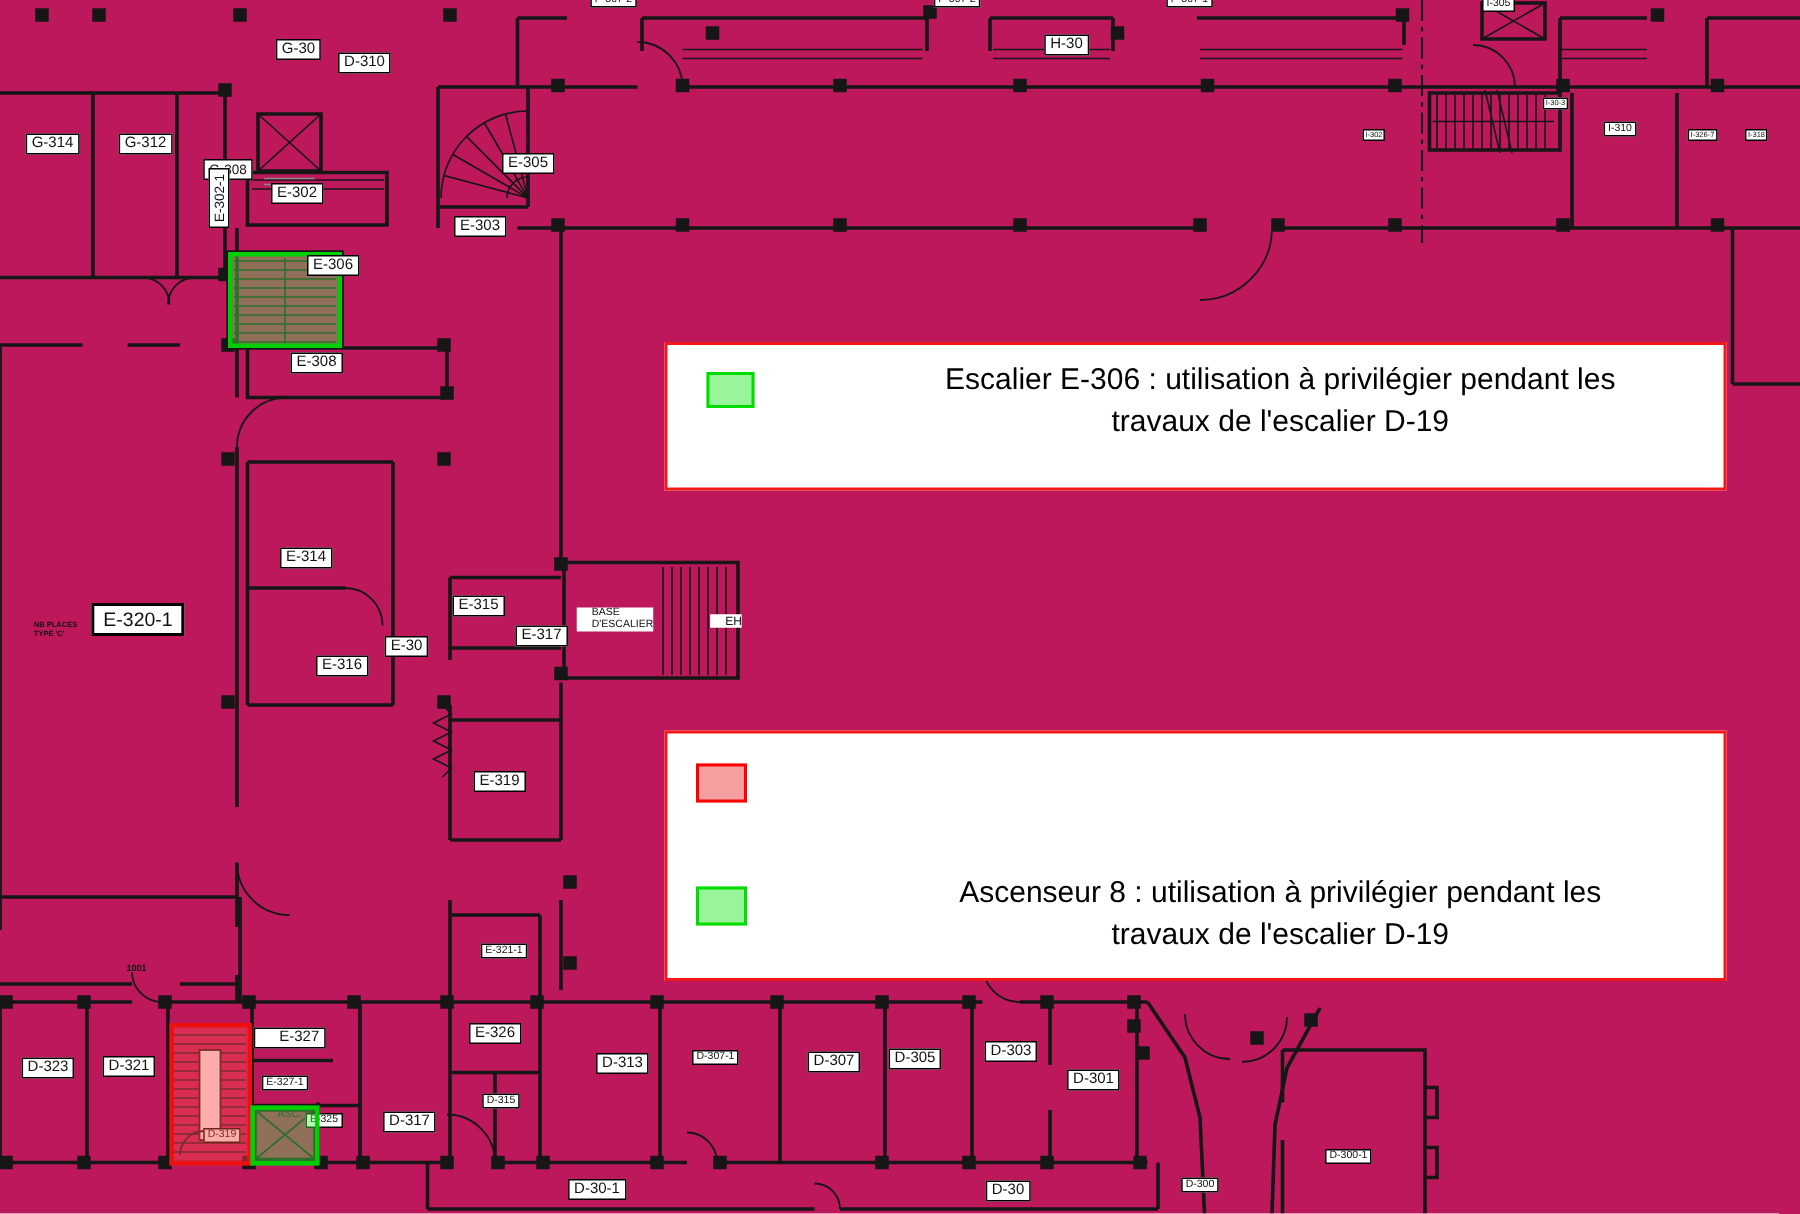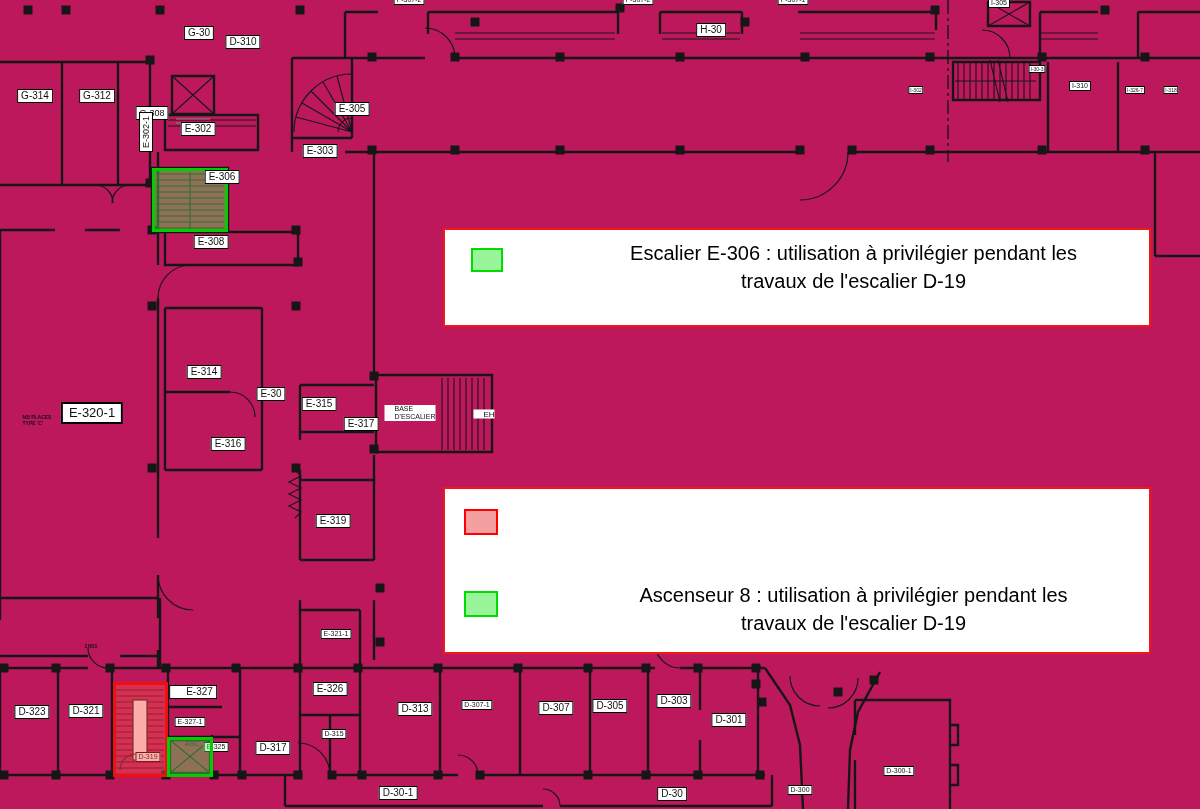--- a/index.html
+++ b/index.html
@@ -157,21 +157,21 @@
   <div class="rlabel small" style="left:793px;top:0px;">P-307-1</div>
   <div class="rlabel small" style="left:999px;top:3px;">I-305</div>
   <div class="rlabel tiny" style="left:916px;top:90px;">I-302</div>
   <div class="rlabel tiny" style="left:1037px;top:69px;">I-30-3</div>
   <div class="rlabel small" style="left:1080px;top:86px;">I-310</div>
   <div class="rlabel tiny" style="left:1135px;top:90px;">I-326-7</div>
   <div class="rlabel tiny" style="left:1171px;top:90px;">I-318</div>
   <div class="rlabel big" style="left:92px;top:371px;margin-top:42px;">E-320-1</div>
   <div class="rlabel" style="left:204px;top:372px;">E-314</div>
   <div class="rlabel" style="left:319px;top:404px;">E-315</div>
-  <div class="rlabel" style="left:271px;top:394px;">E-30</div>
+  <div class="rlabel" style="left:271px;top:431px;">E-30</div>
   <div class="rlabel" style="left:361px;top:424px;">E-317</div>
   <div class="rlabel" style="left:228px;top:444px;">E-316</div>
   <div class="rlabel" style="left:333px;top:521px;">E-319</div>
   <div class="rlabel small" style="left:336px;top:634px;">E-321-1</div>
   <div class="rlabel" style="left:330px;top:689px;">E-326</div>
   <div class="rlabel" style="left:193px;top:692px;padding-left:16px;">E-327</div>
   <div class="rlabel small" style="left:190px;top:722px;">E-327-1</div>
   <div class="rlabel" style="left:32px;top:712px;">D-323</div>
   <div class="rlabel" style="left:86px;top:711px;">D-321</div>
   <div class="rlabel" style="left:273px;top:748px;">D-317</div>

